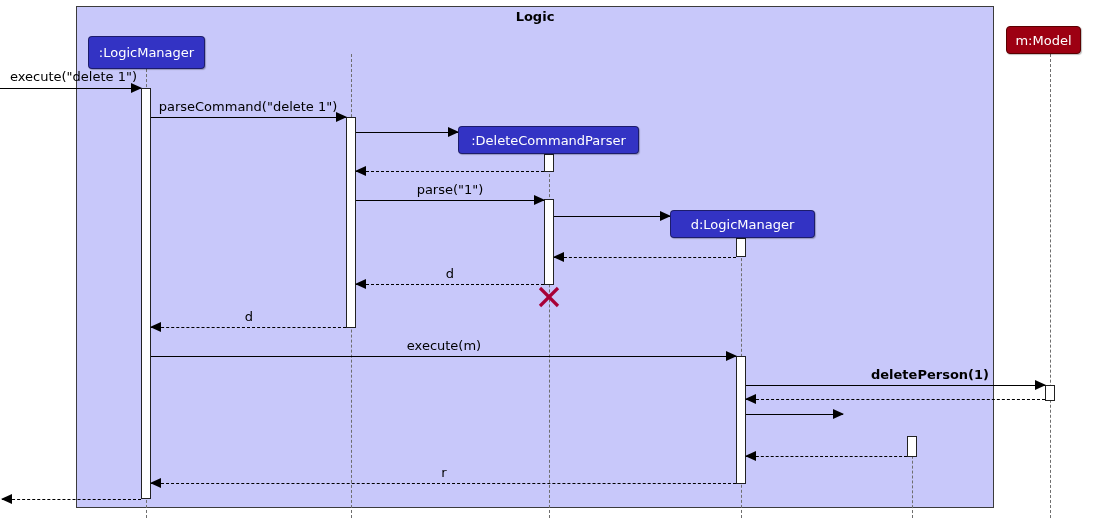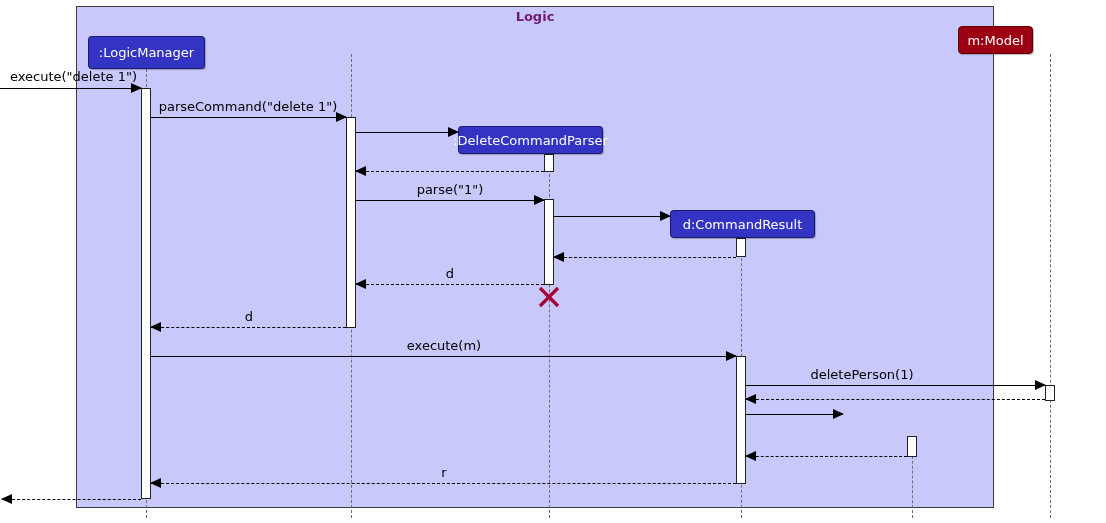--- a/index.html
+++ b/index.html
@@ -6,21 +6,21 @@
   .canvas{
     position:relative; width:1106px; height:523px; overflow:hidden;
     background:#ffffff;
     font-family:"DejaVu Sans","Liberation Sans",sans-serif;
     font-size:13px; color:#000;
   }
   .frame{position:absolute; top:6px; height:502px; border:1px solid #3c3c3c; box-sizing:border-box;}
   .frame.logic{left:76px; width:918px; background:#C8C8FA;}
   .frame.model{left:999px; width:103px; background:#F97181;}
   .frame-title{position:absolute; top:2px; left:0; width:100%; text-align:center;
-    font-weight:bold; font-size:13px; color:#701a75;}
+    font-weight:bold; font-size:13px; color:#000000;}
   .lifeline{position:absolute; width:0; border-left:1px dashed #6E6E6E;}
   .act{position:absolute; width:10px; background:#FFFFFF; border:1px solid #222; box-sizing:border-box;}
   .msg{position:absolute; height:0; border-top:1px solid #000;}
   .msg.dashed{border-top-style:dashed;}
   .head-r{position:absolute; right:-1px; top:-6px; width:0; height:0;
     border-left:11px solid #000; border-top:5px solid transparent; border-bottom:5px solid transparent;}
   .head-l{position:absolute; left:-1px; top:-6px; width:0; height:0;
     border-right:11px solid #000; border-top:5px solid transparent; border-bottom:5px solid transparent;}
   .pbox{position:absolute; display:flex; align-items:center; justify-content:center;
     color:#FFFFFF; font-size:13px; border-radius:4px; box-sizing:border-box;
@@ -101,39 +101,39 @@
   <div class="msg dashed" style="left:151px; top:483px; width:585px;">
       <span class="head-l"></span>
     </div>
   <div class="msg dashed" style="left:2px; top:499px; width:139px;">
       <span class="head-l"></span>
     </div>
 
   <div class="pbox logic-p" style="left:88px; top:36px; width:117px; height:33px;">
     <span>:LogicManager</span>
   </div>
-  <div class="pbox logic-p" style="left:458px; top:126px; width:145px; height:28px;">
+  <div class="pbox logic-p" style="left:458px; top:126px; width:181px; height:28px;">
     <span>:DeleteCommandParser</span>
   </div>
   <div class="pbox logic-p" style="left:670px; top:210px; width:145px; height:28px;">
-    <span>d:CommandResult</span>
+    <span>d:LogicManager</span>
   </div>
-  <div class="pbox model-p" style="left:958px; top:26px; width:75px; height:28px;">
+  <div class="pbox model-p" style="left:1006px; top:26px; width:75px; height:28px;">
     <span>m:Model</span>
   </div>
 
   <div class="destroy" style="left:537px; top:285px;">
     <svg width="24" height="24" viewBox="0 0 24 24">
       <line x1="3" y1="3" x2="21" y2="21" stroke="#A80036" stroke-width="3.2"></line>
       <line x1="21" y1="3" x2="3" y2="21" stroke="#A80036" stroke-width="3.2"></line>
     </svg>
   </div>
 
   <div class="mlabel" style="left:10px; top:69px;">execute("delete 1")</div>
   <div class="mlabel center" style="left:248px; top:99px;">parseCommand("delete 1")</div>
   <div class="mlabel center" style="left:450px; top:182px;">parse("1")</div>
   <div class="mlabel center" style="left:450px; top:266px;">d</div>
   <div class="mlabel center" style="left:249px; top:309px;">d</div>
   <div class="mlabel center" style="left:444px; top:338px;text-align:right;">execute(m)</div>
-  <div class="mlabel center" style="left:862px; top:367px;">deletePerson(1)</div>
+  <div class="mlabel center" style="left:930px; top:367px;font-weight:bold;">deletePerson(1)</div>
   <div class="mlabel center" style="left:444px; top:465px;">r</div>
 
 </div>
 
 </body></html>

